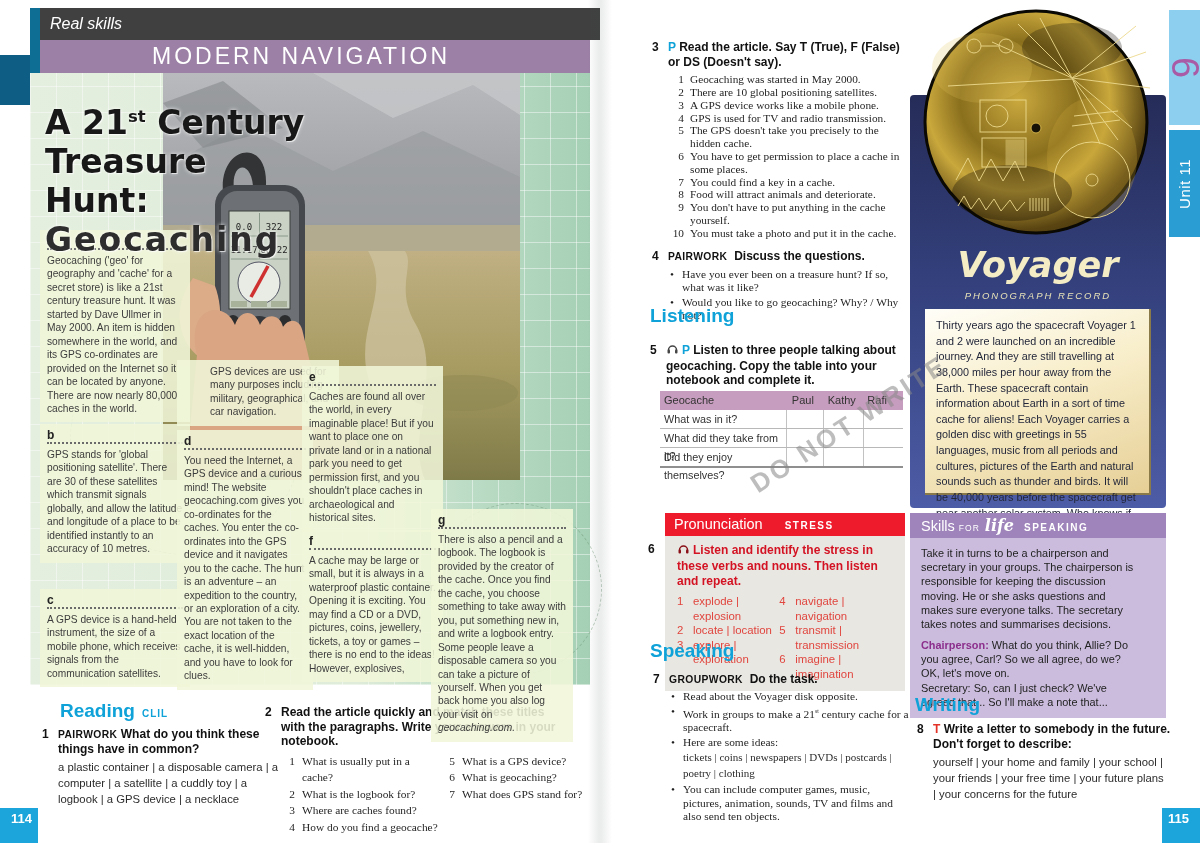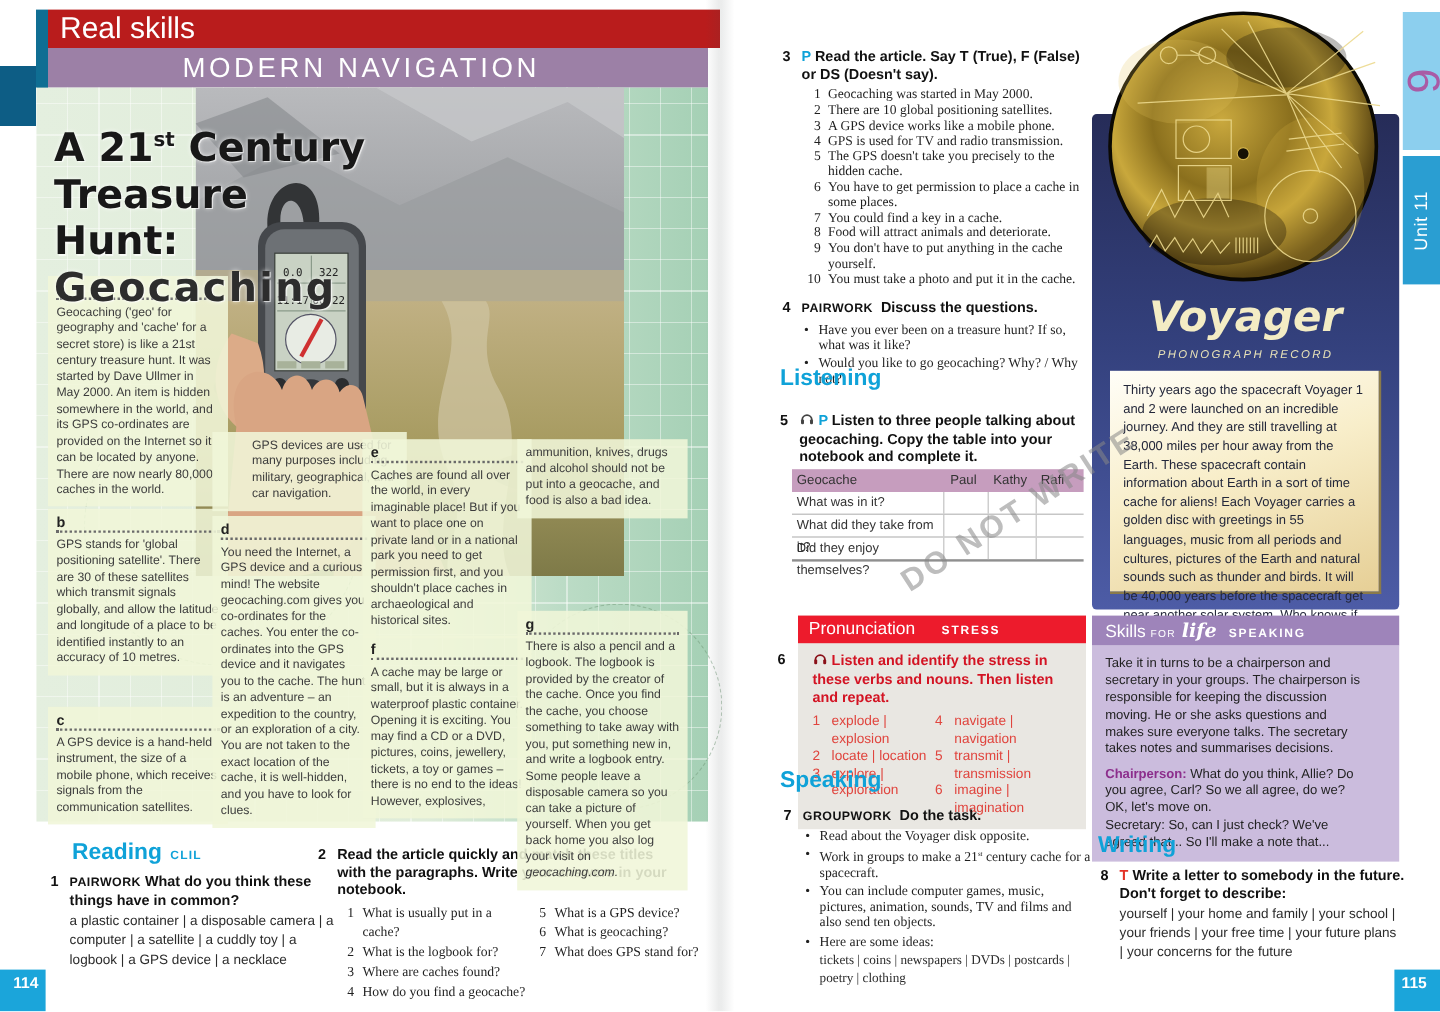--- a/index.html
+++ b/index.html
@@ -1,21 +1,21 @@
 <!DOCTYPE html>
 <html><head>
 <meta charset="utf-8">
 <style>
   html,body{margin:0;padding:0;background:#fff;}
   #page{position:relative;width:1200px;height:843px;background:#fff;overflow:hidden;
         font-family:"Liberation Sans",sans-serif;}
   .abs{position:absolute;}
 
   
-  .band-cyan{background:#b91c1c;color:#fff;font-size:25px;line-height:32px;padding-left:10px;}
+  .band-cyan{background:#404040;color:#fff;font-size:16px;line-height:32px;padding-left:10px;font-style:italic;}
   .band-purple{background:#9c80a6;color:#fff;font-size:23px;line-height:33px;letter-spacing:3px;padding-left:112px;}
   .teal-strip{background:#0f6e93;}
   .corner-sq{background:#0d5d85;}
 
   
   #article{left:30px;top:73px;width:560px;height:612px;
     background:
       repeating-linear-gradient(0deg, rgba(255,255,255,.45) 0 1px, transparent 1px 26px),
       repeating-linear-gradient(90deg, rgba(255,255,255,.45) 0 1px, transparent 1px 26px),
       linear-gradient(90deg,#e4efdf 0%,#dfecd9 58%,#bcdcc6 78%,#a5d0b5 100%);}
@@ -206,23 +206,20 @@
       <div class="sec-text">You need the Internet, a GPS device and a curious mind! The website geocaching.com gives you co-ordinates for the caches. You enter the co-ordinates into the GPS device and it navigates you to the cache. The hunt is an adventure – an expedition to the country, or an exploration of a city. You are not taken to the exact location of the cache, it is well-hidden, and you have to look for clues.</div>
     </div>
     <div class="abs secbox" style="left:272px;top:293px;width:127px;">
       <div class="sec-label">e</div>
       <div class="sec-text">Caches are found all over the world, in every imaginable place! But if you want to place one on private land or in a national park you need to get permission first, and you shouldn't place caches in archaeological and historical sites.</div>
     </div>
     <div class="abs secbox" style="left:272px;top:457px;width:127px;">
       <div class="sec-label">f</div>
       <div class="sec-text">A cache may be large or small, but it is always in a waterproof plastic container. Opening it is exciting. You may find a CD or a DVD, pictures, coins, jewellery, tickets, a toy or games – there is no end to the ideas! However, explosives,</div>
     </div>
-    <div class="abs secbox" style="left:401px;top:293px;width:128px;">
-      <div class="sec-text">ammunition, knives, drugs and alcohol should not be put into a geocache, and food is also a bad idea.</div>
-    </div>
     <div class="abs secbox" style="left:401px;top:436px;width:128px;">
       <div class="sec-label">g</div>
       <div class="sec-text"><span>There is also a pencil and a logbook. The logbook is provided by the creator of the cache. Once you find the cache, you choose something to take away with you, put something new in, and write a logbook entry. Some people leave a disposable camera so you can take a picture of yourself. When you get back home you also log your visit on </span><span class="it">geocaching.com.</span></div>
     </div>
   </div>
 
   <div class="abs h-cyan" style="left:60px;top:700px;">
     <span>Reading</span><span class="clil">CLIL</span>
   </div>
   <div class="abs ex" style="left:42px;top:727px;width:238px;">
@@ -421,24 +418,24 @@
 
   <div class="abs h-cyan" style="left:650px;top:640px;">Speaking</div>
 
   <div class="abs ex" style="left:653px;top:672px;width:258px;">
     <div class="exnum">7</div>
     <div>
       <div class="rub"><span class="work">GROUPWORK</span>&nbsp; <span>Do the task.</span></div>
       <ul class="bl" style="margin-top:3px;width:240px;">
         <li>Read about the Voyager disk opposite.</li>
         <li><span>Work in groups to make a 21</span><sup>st</sup><span> century cache for a spacecraft.</span></li>
-        <li>You can include computer games, music, pictures, animation, sounds,  TV and films and also send ten objects.</li>
         <li><span>Here are some ideas:</span>
           <div class="pipe-list" style="font-size:11px;margin-top:1px;">tickets | coins | newspapers | DVDs | postcards | poetry | clothing</div>
         </li>
+        <li>You can include computer games, music, pictures, animation, sounds,  TV and films and also send ten objects.</li>
       </ul>
     </div>
   </div>
 
   <div class="abs" id="voypanel"></div>
   <svg class="abs" style="left:922px;top:8px;" width="228" height="228" viewBox="0 0 228 228">
     <defs>
       <radialGradient id="goldg" cx="0.42" cy="0.4" r="0.75">
         <stop offset="0" stop-color="#caa93e"></stop>
           <stop offset="0.35" stop-color="#8a6f1d"></stop>

